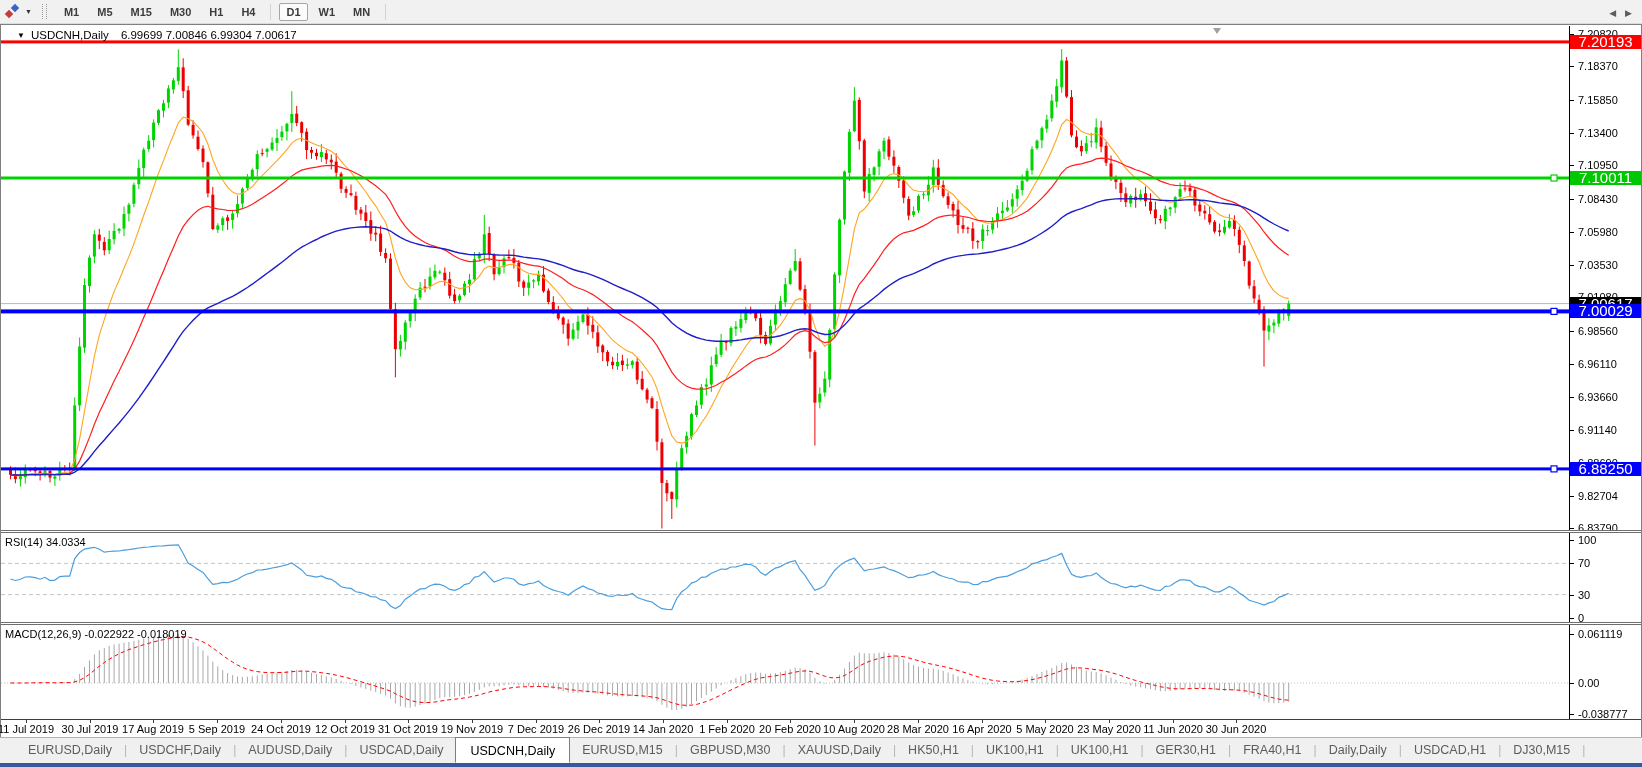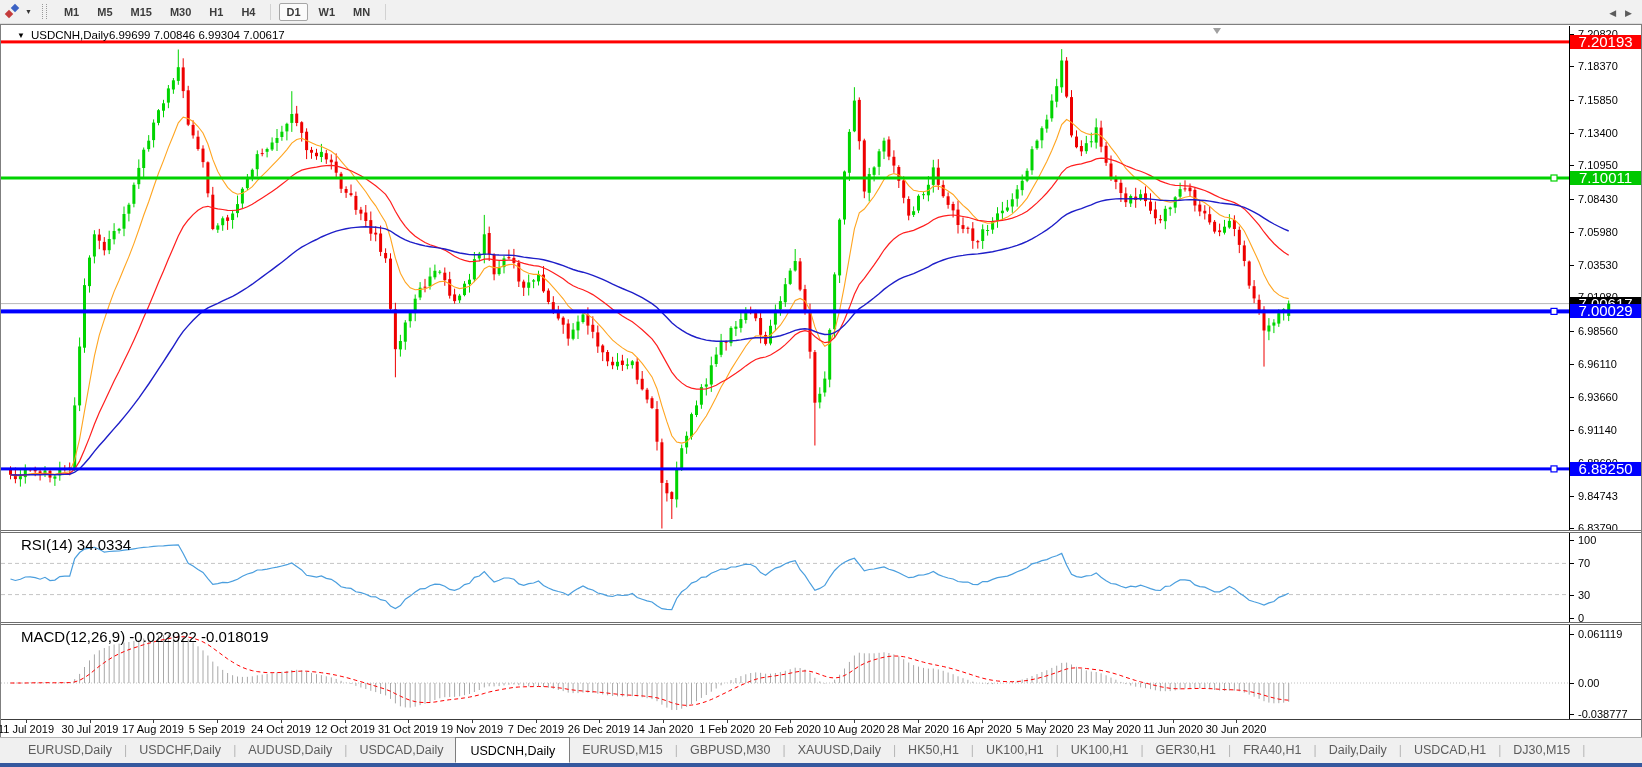--- a/index.html
+++ b/index.html
@@ -20,22 +20,22 @@
   
   .window{position:absolute;top:24px;left:0;width:1642px;height:713px;border:1px solid #7f7f7f;
           box-sizing:border-box;background:#fff;}
   .pane{position:absolute;left:0;width:1640px;overflow:hidden;}
   .pane svg{position:absolute;left:0;top:0;}
   .vline{position:absolute;left:1568px;top:0;bottom:0;width:1px;background:#000;}
   .pane-sep{position:absolute;left:0;width:1640px;height:3px;background:#fff;
             border-top:1px solid #6e6e6e;border-bottom:1px solid #6e6e6e;box-sizing:border-box;}
   .chart-title{position:absolute;left:16px;top:3px;font-size:11.5px;color:#000;white-space:nowrap;z-index:5;}
   .chart-title .caret{font-size:8px;margin-right:6px;vertical-align:1px;}
-  .chart-title .vals{}
-  .ind-label{position:absolute;left:20px;top:3px;font-size:15px;color:#000;white-space:nowrap;z-index:5;}
+  .chart-title .vals{margin-left:12px;}
+  .ind-label{position:absolute;left:4px;top:3px;font-size:11px;color:#000;white-space:nowrap;z-index:5;}
   .axis-label{position:absolute;left:1577px;font-size:11px;color:#000;white-space:nowrap;}
   .axis-tick{position:absolute;left:1568px;width:5px;height:1px;background:#000;}
   .badge{position:absolute;left:1569px;width:71px;height:14px;line-height:14px;font-size:15px;color:#fff;
          text-align:center;z-index:6;}
   .shift-marker{position:absolute;left:1212px;top:2px;width:0;height:0;border-left:4px solid transparent;
                 border-right:4px solid transparent;border-top:6px solid #a0a0a0;z-index:4;}
   
   .date-axis{position:absolute;left:0;top:694px;width:1640px;height:32px;border-top:1px solid #3c3c3c;
              background:#fff;box-sizing:border-box;}
   .dlabel{position:absolute;top:3px;transform:translateX(-50%);font-size:11px;color:#000;white-space:nowrap;}
@@ -644,21 +644,21 @@
           <div class="axis-label" style="top:299px">6.98560</div>
           <div class="axis-tick" style="top:338px"></div>
           <div class="axis-label" style="top:332px">6.96110</div>
           <div class="axis-tick" style="top:371px"></div>
           <div class="axis-label" style="top:365px">6.93660</div>
           <div class="axis-tick" style="top:404px"></div>
           <div class="axis-label" style="top:398px">6.91140</div>
           <div class="axis-tick" style="top:437px"></div>
           <div class="axis-label" style="top:431px">6.88690</div>
           <div class="axis-tick" style="top:470px"></div>
-          <div class="axis-label" style="top:464px">9.84743</div>
+          <div class="axis-label" style="top:464px">9.82704</div>
           <div class="axis-tick" style="top:502px"></div>
           <div class="axis-label" style="top:496px">6.83790</div>
           <div class="badge" style="top:9px;background:#ff0000">7.20193</div>
           <div class="badge" style="top:145px;background:#00c800">7.10011</div>
           <div class="badge" style="top:271px;background:#000000">7.00617</div>
           <div class="badge" style="top:278px;background:#0000ff">7.00029</div>
           <div class="badge" style="top:436px;background:#0000ff">6.88250</div>
         </div>
     </div>
     <div class="pane-sep" style="top:505px;"></div>

